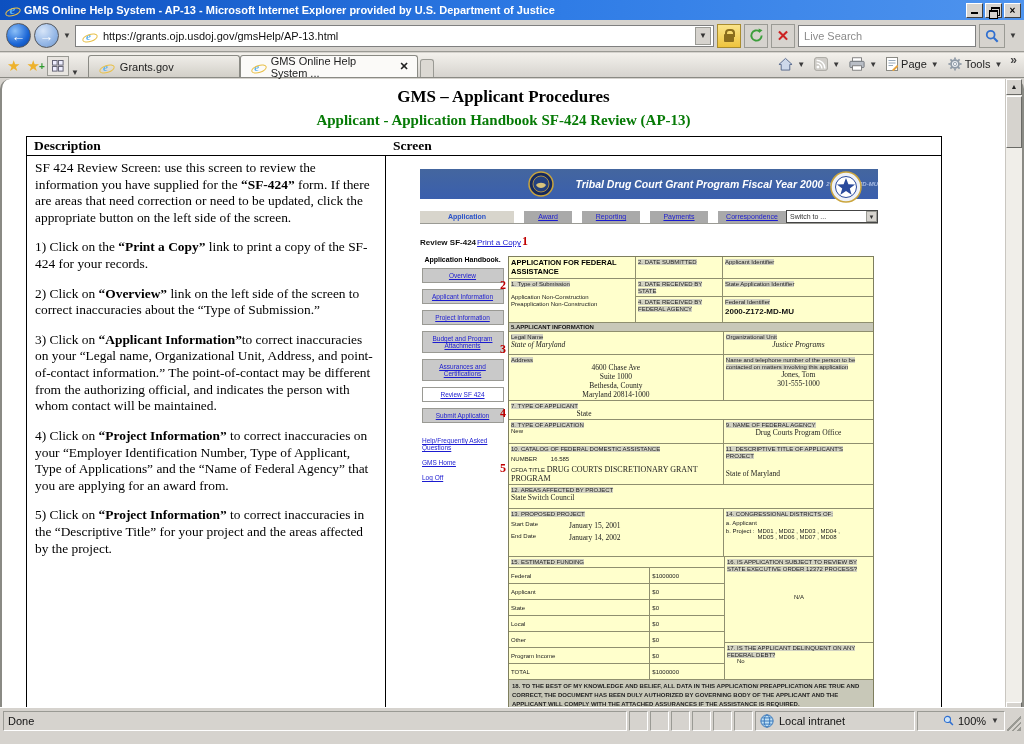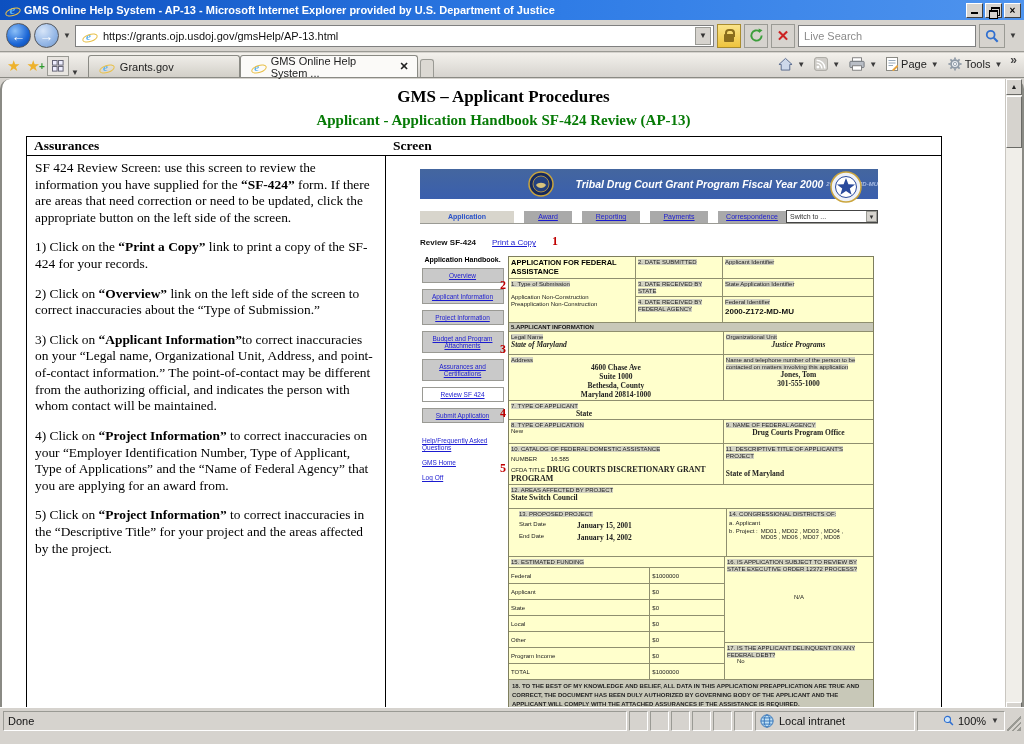--- a/index.html
+++ b/index.html
@@ -97,21 +97,21 @@
   .app-tabs { margin-top:9px; display:flex; align-items:flex-end; border-bottom:1px solid #9a9a94; padding-bottom:0; height:16px; }
   .app-tab { font-size:7px; text-align:center; padding:2px 0 3px; }
   .app-tab.active { width:94px; background:#d8d5cc; color:#2a52c8; font-weight:bold; }
   .app-tab.link { background:#a9a9a9; color:#1b1bd0; text-decoration:underline; }
   .t-award { width:48px; margin-left:10px; } .t-rep { width:58px; margin-left:10px; }
   .t-pay { width:58px; margin-left:10px; } .t-cor { width:68px; margin-left:10px; }
   .app-switch { margin-left:auto; width:92px; height:13px; background:#fff; border:1px solid #444;
     display:flex; align-items:center; font-size:7px; color:#333; padding-left:3px; }
   .app-switch .dd { margin-left:auto; width:11px; height:11px; background:#d6d3ce; border:1px solid #9a9a94;
     text-align:center; font-size:6px; line-height:10px; }
-  .app-review { margin-top:10px; display:flex; align-items:baseline; gap:16px; }
+  .app-review { margin-top:10px; display:flex; align-items:baseline; gap:1px; }
   .app-review b { font-size:8px; color:#111; }
   .app-review a { font-size:8px; color:#1b1bd0; text-decoration:underline; }
   .marker { font:bold 12px "Liberation Serif", serif; color:#c00000; }
   .app-main { position:relative; margin-top:7px; display:flex; }
   .m-abs { position:absolute; left:80px; z-index:5; }
 
   .app-nav { width:88px; padding-right:3px; }
   .app-nav-head { font-size:7px; font-weight:bold; text-align:center; margin-bottom:5px; }
   .app-nav-btn { width:82px; margin:0 auto 6px; background:#c9c9c9; border:1px solid #9a9a94;
     font-size:6.5px; color:#1b1bd0; text-decoration:underline; text-align:center; padding:3px 2px; }
@@ -119,21 +119,21 @@
   .app-nav-links { margin-top:14px; padding-left:2px; }
   .app-nav-links a { display:block; font-size:6.5px; color:#1b1bd0; text-decoration:underline; margin-bottom:8px; width:70px; }
 
   .form { width:366px; border:1px solid #7e7e5e; background:#ffffcc; font-size:6.5px; color:#111; }
   .fr { display:flex; border-bottom:1px solid #8f8f6f; }
   .fc { padding:1px 2px; border-right:1px solid #8f8f6f; }
   .fc.endc { border-right:none; }
   .hl { background:#d2d2c2; }
   .flbl { font-size:6px; color:#222; }
   .ftitle { font-weight:bold; font-size:7.5px; color:#000; line-height:1.25; }
-  .fval { font-family:"Liberation Serif", serif; font-size:7.5px; color:#222;font-weight:bold; }
+  .fval { font-family:"Liberation Serif", serif; font-size:7.5px; color:#222; }
   .ital { font-style:italic; }
   .fsec { background:#c8c8b8; border-bottom:1px solid #8f8f6f; font-weight:bold; font-size:6px; padding:1px 2px; }
   .w1 { width:127px; } .w2 { width:87px; } .w3 { width:150px; }
   .wL { width:216px; } .wR { width:150px; }
   .fstack { display:flex; flex-direction:column; }
   .fstack .fc { border-bottom:1px solid #8f8f6f; }
   .fstack .fc:last-child { border-bottom:none; flex:1; }
   .ctr { text-align:center; }
   .fund-l { width:142px; } .fund-v { width:74px; }
   .fundrow { display:flex; border-bottom:1px solid #8f8f6f; }
@@ -278,21 +278,21 @@
     </span>
   </div>
 
   <div class="content">
     <div class="pagearea">
       <div class="page-title">GMS – Applicant Procedures</div>
       <div class="page-subtitle">Applicant - Application Handbook SF-424 Review (AP-13)</div>
 
       <div class="helptable">
         <div class="ht-head">
-          <div class="hw1">Assurances</div>
+          <div class="hw1">Description</div>
           <div class="hw2">Screen</div>
         </div>
         <div class="ht-body">
           <div class="col-desc">
             <p class="desc-p">SF 424 Review Screen: use this screen to review the information you have supplied for the <b>“SF-424”</b> form.   If there are areas that need correction or need to be updated, click the appropriate button on the left side of the screen.</p>
             <p class="desc-p">1) Click on the <b>“Print a Copy”</b> link to print a copy of the SF-424 for your records.</p>
             <p class="desc-p">2) Click on <b>“Overview”</b> link on the left side of the screen to correct inaccuracies about the “Type of Submission.”</p>
             <p class="desc-p">3) Click on <b>“Applicant Information”</b>to correct inaccuracies on your “Legal name, Organizational Unit, Address, and point-of-contact information.”  The point-of-contact may be different from the authorizing official, and indicates the person with whom contact will be maintained.</p>
             <p class="desc-p">4) Click on <b>“Project Information”</b> to correct inaccuracies on your “Employer Identification Number, Type of Applicant, Type of Applications” and the “Name of Federal Agency” that you are applying for an award from.</p>
             <p class="desc-p">5) Click on <b>“Project Information”</b> to correct inaccuracies in the “Descriptive Title” for your project and the areas affected by the project.</p>
@@ -444,21 +444,21 @@
                     </div>
                   </div>
 
                   <div class="fr" style="min-height:24px;">
                     <div class="fc endc" style="width:100%;">
                       <div><span class="flbl hl">12. AREAS AFFECTED BY PROJECT</span></div>
                       <div class="fval">State Switch Council</div>
                     </div>
                   </div>
 
-                  <div class="fr" style="min-height:48px;padding-left:8px;">
+                  <div class="fr" style="min-height:48px;">
                     <div class="fc wL">
                       <div><span class="flbl hl">13. PROPOSED PROJECT</span></div>
                       <div style="display:flex;margin-top:4px;">
                           <span class="flbl" style="width:58px;">Start Date</span>
                         <span class="fval">January 15, 2001</span>
                         </div>
                       <div style="display:flex;margin-top:3px;">
                           <span class="flbl" style="width:58px;">End Date</span>
                         <span class="fval">January 14, 2002</span>
                         </div>

